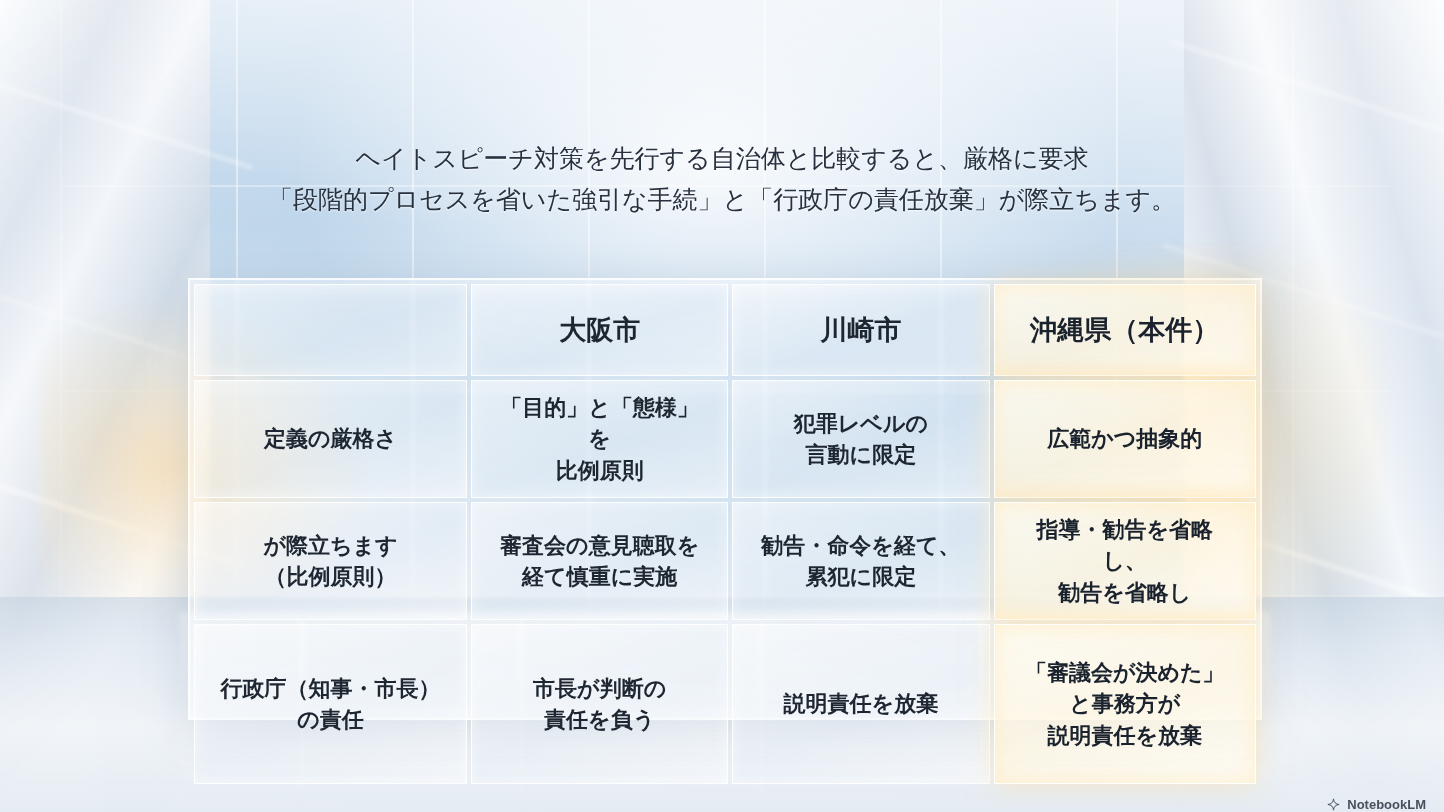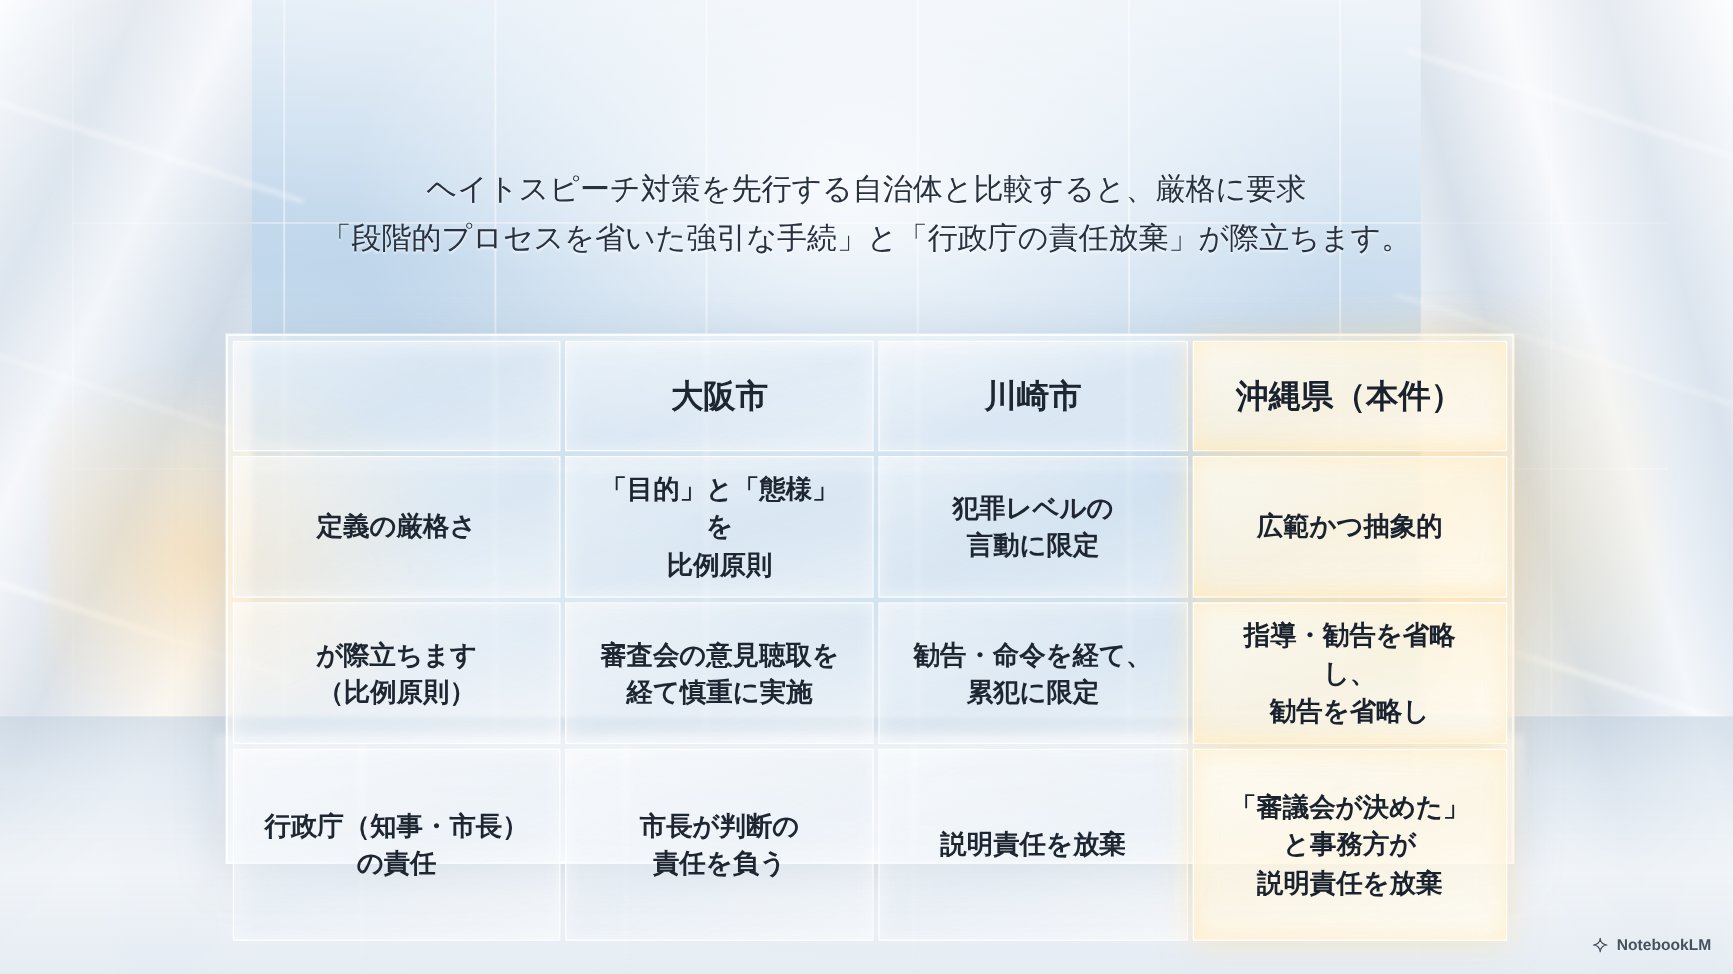--- a/index.html
+++ b/index.html
@@ -189,21 +189,21 @@
   .row-1 { height: 118px; }
   .row-2 { height: 118px; }
   .row-3 { height: 160px; }
 
   .cell-line { display: block; }
 
   
   .watermark {
     position: absolute;
     right: 18px;
-    bottom: 17px;
+    bottom: 0;
     display: flex;
     align-items: center;
     gap: 6px;
     font-size: 13px;
     font-weight: 600;
     color: #35404d;
     opacity: 0.9;
   }
   .watermark svg { display: block; }
 </style>

